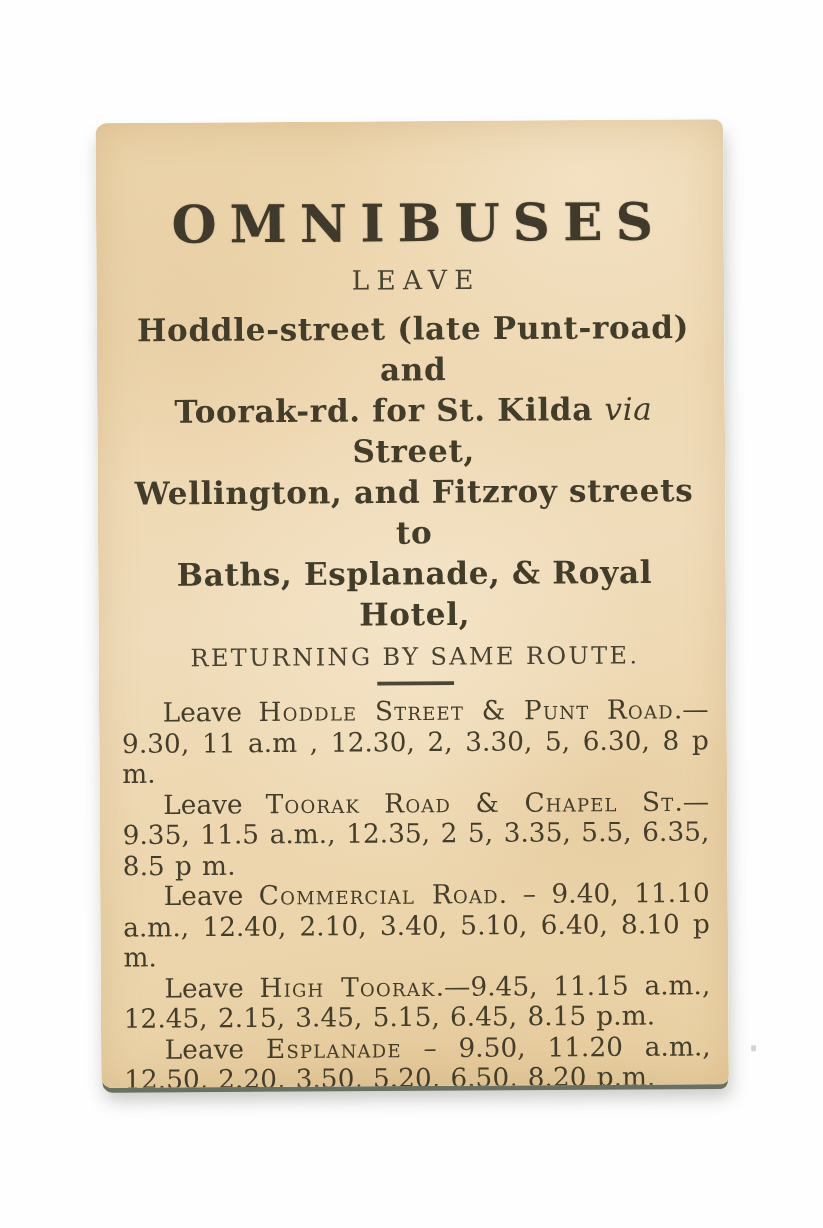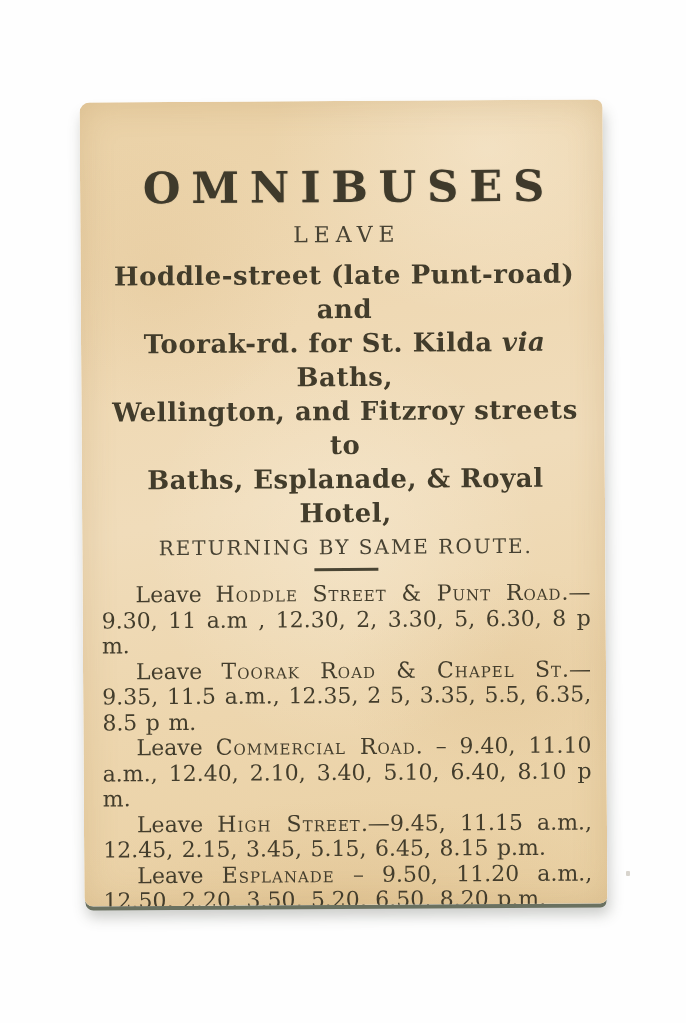--- a/index.html
+++ b/index.html
@@ -54,21 +54,21 @@
 
   .route {
     margin-top: 11px;
     text-align: center;
     font-weight: 700;
     font-size: 26px;
     line-height: 34px;
     letter-spacing: 0.5px;
     color: #423c2b;
   }
-  .route .via { font-style: italic; font-weight: 700; }
+  .route .via { font-style: italic; font-weight: 400; }
 
   .returning {
     margin-top: 5px;
     text-align: center;
     font-size: 20px;
     letter-spacing: 2px;
     color: #474233;
   }
 
   .rule {
@@ -107,34 +107,34 @@
 <div class="stage">
 
   <div class="card">
     <div class="card-inner">
 
       <div class="masthead-title">OMNIBUSES</div>
       <div class="masthead-subtitle">LEAVE</div>
 
       <div class="route">
         <div>Hoddle-street (late Punt-road) and</div>
-        <div><span>Toorak-rd. for St. Kilda </span><span class="via">via</span><span> Baths,</span></div>
+        <div><span>Toorak-rd. for St. Kilda </span><span class="via">via</span><span> Street,</span></div>
         <div>Wellington, and Fitzroy streets to</div>
         <div>Baths, Esplanade, &amp; Royal Hotel,</div>
       </div>
 
       <div class="returning">RETURNING BY SAME ROUTE.</div>
 
       <hr class="rule rule-1">
 
       <div class="entries">
         <p class="entry"><span>Leave </span><span class="stop">Hoddle Street &amp; Punt Road</span><span>.— </span><span>9.30, 11 a.m , 12.30, 2, 3.30, 5, 6.30, 8 p m.</span></p>
         <p class="entry"><span>Leave </span><span class="stop">Toorak Road &amp; Chapel St</span><span>.— </span><span>9.35, 11.5 a.m., 12.35, 2 5, 3.35, 5.5, 6.35, 8.5 p m.</span></p>
         <p class="entry"><span>Leave </span><span class="stop">Commercial Road</span><span>. – </span><span>9.40, 11.10 a.m., 12.40, 2.10, 3.40, 5.10, 6.40, 8.10 p m.</span></p>
-        <p class="entry"><span>Leave </span><span class="stop">High Street</span><span>.—</span><span>9.45, 11.15 a.m., 12.45, 2.15, 3.45, 5.15, 6.45, 8.15 p.m.</span></p>
+        <p class="entry"><span>Leave </span><span class="stop">High Toorak</span><span>.—</span><span>9.45, 11.15 a.m., 12.45, 2.15, 3.45, 5.15, 6.45, 8.15 p.m.</span></p>
         <p class="entry"><span>Leave </span><span class="stop">Esplanade</span><span> – </span><span>9.50, 11.20 a.m., 12.50, 2.20, 3.50, 5.20, 6.50, 8.20 p.m.</span></p>
       </div>
 
     </div>
   </div>
 
   <div class="speck"></div>
 </div>
 
 </body></html>

